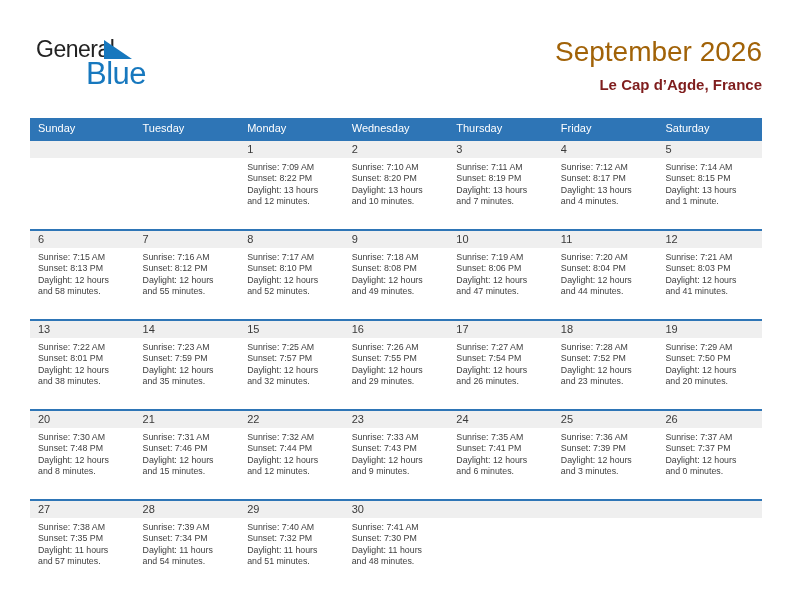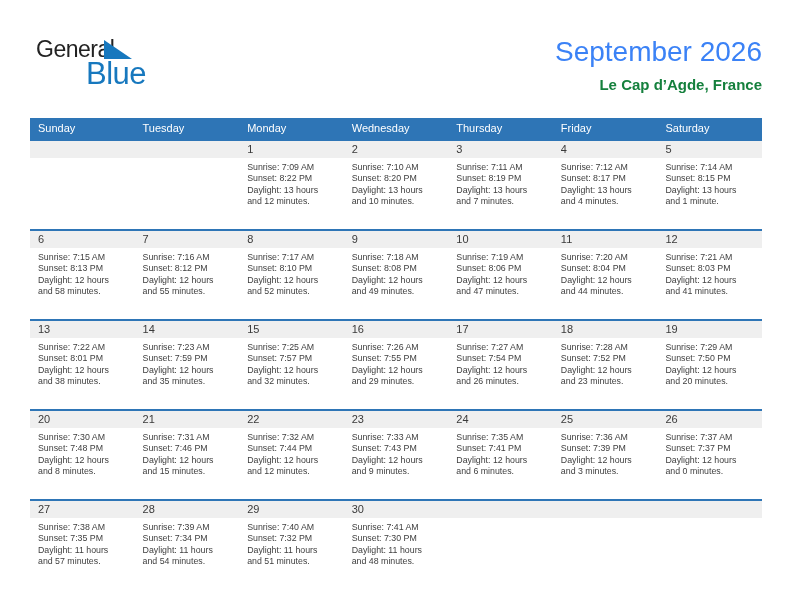--- a/index.html
+++ b/index.html
@@ -11,22 +11,22 @@
   
   .logo { position:absolute; left:36px; top:36px; width:110px; height:48px; }
   .logo-general { position:absolute; left:0; top:0; font-size:23px; color:#222222; letter-spacing:-0.5px; }
   .logo-triangle {
     position:absolute; left:68px; top:4px; width:28px; height:19px;
     background:var(--logo-blue); clip-path:polygon(0 0, 100% 100%, 0 100%);
   }
   .logo-blue { position:absolute; left:50px; top:20px; font-size:31px; color:var(--logo-blue); letter-spacing:-0.5px; }
 
   
-  .title { position:absolute; top:36px; right:30px; font-size:28px; color:#3b82f6; }
-  .subtitle { position:absolute; top:76px; right:30px; font-size:15px; font-weight:bold; color:#15803d; }
+  .title { position:absolute; top:36px; right:30px; font-size:28px; color:#a16207; }
+  .subtitle { position:absolute; top:76px; right:30px; font-size:15px; font-weight:bold; color:#7f1d1d; }
 
   
   .calendar { position:absolute; left:30px; top:118px; width:732px; }
   .weekday-row {
     display:grid; grid-template-columns:repeat(7,1fr);
     background:var(--header-blue); height:21px;
   }
   .weekday { color:#ffffff; font-size:11px; padding:4px 0 0 8px; box-sizing:border-box; overflow:hidden; }
 
   .week {

